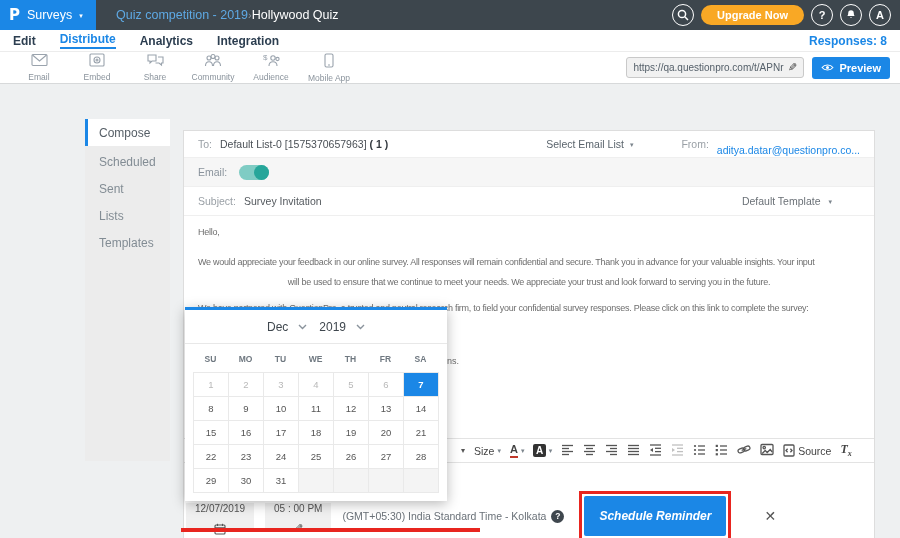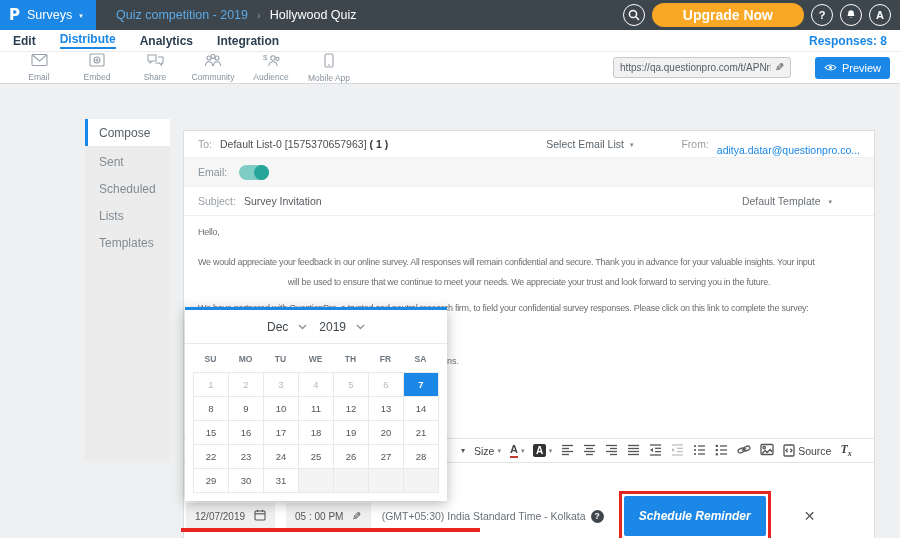--- a/index.html
+++ b/index.html
@@ -8,41 +8,41 @@
     position:relative; width:900px; height:538px; overflow:hidden;
     background:#eef0f1; font-family:"Liberation Sans","DejaVu Sans",sans-serif;
     -webkit-font-smoothing:antialiased;
   }
   
   .topbar { position:absolute; top:0; left:0; right:0; height:30px; background:#3d464d; display:flex; align-items:center; z-index:40; }
   .brand { width:96px; height:30px; background:#1b87e6; display:flex; align-items:center; padding:0 9px; gap:7px; cursor:pointer; }
   .logo { color:#fff; font-weight:bold; font-size:15px; font-family:"DejaVu Sans",sans-serif; }
   .product { color:#fff; font-size:12.5px; }
   .caret { font-size:7px; color:#fff; line-height:1; }
-  .crumbs { display:flex; align-items:center; gap:9px; margin-left:20px; font-size:12.5px; }
+  .crumbs { display:flex; align-items:center; margin-left:20px; font-size:12.5px; }
   .crumb-folder { color:#5ea9e4; cursor:pointer; }
   .crumb-sep { color:#8a949c; font-size:11px; }
   .crumb-survey { color:#fff; }
   .top-actions { margin-left:auto; display:flex; align-items:center; gap:7px; padding-right:9px; }
   .circle-btn { width:22px; height:22px; border:1.5px solid #fff; border-radius:50%; display:flex; align-items:center; justify-content:center; color:#fff; font-size:11px; font-weight:bold; cursor:pointer; flex:none; }
-  .upgrade { background:#f9a825; color:#fff; font-size:14px; font-weight:bold; border-radius:12px; padding:4px 31px; cursor:pointer; }
+  .upgrade { background:#f9a825; color:#fff; font-size:11px; font-weight:bold; border-radius:12px; padding:4px 16px; cursor:pointer; }
   
   .tabrow { position:absolute; top:30px; left:0; right:0; height:22px; background:#fff; display:flex; align-items:center; gap:24px; padding:0 13px; border-bottom:1px solid #ececec; z-index:39; }
   .tab { font-size:12px; font-weight:bold; color:#2c3e50; cursor:pointer; }
   .tab.active { color:#1b87e6; border-bottom:2px solid #1b87e6; padding-bottom:1px; }
   .responses { margin-left:auto; color:#1b87e6; font-size:12px; font-weight:bold; }
   
   .channelbar { position:absolute; top:52px; left:0; right:0; height:32px; background:#fff; border-bottom:1px solid #d7d9da; display:flex; align-items:center; padding:0 10px; z-index:38; }
   .channel { width:58px; display:flex; flex-direction:column; align-items:center; gap:1px; cursor:pointer; }
   .channel svg { stroke:#9aa3ad; fill:none; stroke-width:1.1; }
   .channel .lbl { font-size:8.5px; color:#8a939c; white-space:nowrap; }
   .url-box { margin-left:auto; width:178px; height:21px; background:#f1f1f1; border:1px solid #c9c9c9; border-radius:3px; display:flex; align-items:center; padding:0 6px; gap:4px; }
   .url-text { font-size:10px; color:#55606a; white-space:nowrap; overflow:hidden; flex:1; }
   .pencil { font-size:11px; color:#444; transform:scaleX(-1); cursor:pointer; line-height:1; }
-  .preview-btn { margin-left:24px; background:#1b87e6; color:#fff; height:22px; border-radius:3px; display:flex; align-items:center; gap:5px; padding:0 9px; font-size:11px; font-weight:normal; cursor:pointer; }
+  .preview-btn { margin-left:8px; background:#1b87e6; color:#fff; height:22px; border-radius:3px; display:flex; align-items:center; gap:5px; padding:0 9px; font-size:11px; font-weight:bold; cursor:pointer; }
   
   .content { position:absolute; top:84px; left:0; right:0; bottom:0; background:#eef0f1; }
   .sidebar { position:absolute; left:85px; top:35px; width:85px; font-size:12px; }
   .side-active { height:27px; background:#fff; border-left:3px solid #1b87e6; display:flex; align-items:center; padding-left:11px; color:#555e66; cursor:pointer; }
   .side-rest { background:#ececec; height:315px; padding-top:2px; }
   .side-item { height:27px; display:flex; align-items:center; padding-left:14px; color:#828c94; cursor:pointer; }
   
   .card { position:absolute; left:183px; top:46px; width:692px; height:408px; background:#fff; border:1px solid #ddd; border-bottom:none; }
   .row-to { height:27px; display:flex; align-items:center; padding:0 14px; border-bottom:1px solid #efefef; font-size:10.5px;text-align:right; }
   .lbl-soft { color:#9aa0a6; margin-right:8px; }
@@ -65,21 +65,21 @@
   .ed-toolbar svg { stroke:#555; fill:none; stroke-width:1.3; flex:none; cursor:pointer; }
   .ed-item { display:flex; align-items:center; gap:3px; cursor:pointer; white-space:nowrap; }
   .a-color { font-weight:bold; font-size:11px; border-bottom:2px solid #c0392b; line-height:1.1; }
   .a-bg { font-weight:bold; font-size:10px; background:#333; color:#fff; border-radius:2px; padding:0 2.5px; line-height:1.3; }
   .tx { font-family:"Liberation Serif",serif; font-style:italic; font-size:12px; font-weight:bold; }
   .tx sub { font-size:8px; }
   .icon-dim svg { stroke:#c0c0c0; }
   .icon-dim path { fill:#c0c0c0; }
   
   .foot-row { position:absolute; left:0; right:0; top:370px; height:30px; display:flex; align-items:center; padding-left:2px; gap:11px; }
-  .field { background:#f0f0f0; height:26px; display:flex; align-items:center; gap:9px; padding:0 9px; font-size:10px; color:#555; cursor:pointer; }
+  .field { background:#f0f0f0; height:26px; display:flex; align-items:center; gap:9px; padding:0 9px; font-size:10px; color:#555; cursor:pointer;flex-direction:column; }
   .field svg { stroke:#555; fill:none; stroke-width:1.1; }
   .tz { font-size:10.5px; color:#6a7178; display:flex; align-items:center; gap:5px; }
   .help-dot { width:13px; height:13px; border-radius:50%; background:#3f474e; color:#fff; font-size:8.5px; font-weight:bold; display:inline-flex; align-items:center; justify-content:center; cursor:pointer; }
   .red-box { border:3px solid #e8251f; padding:2px; display:inline-flex; margin-left:4px; }
   .schedule-btn { background:#1b87e6; color:#fff; font-size:12px; font-weight:bold; padding:13px 15px; border-radius:2px; cursor:pointer; white-space:nowrap;font-style:italic; }
   .close-x { font-size:14px; color:#555; margin-left:22px; cursor:pointer; }
   .red-underline { position:absolute; left:181px; top:444px; width:299px; height:3.5px; background:#e8251f; z-index:30; }
   
   .calendar { position:absolute; left:185px; top:223px; width:262px; background:#fff; border-top:3px solid #1b87e6; box-shadow:0 3px 12px rgba(0,0,0,0.28); z-index:20; padding-bottom:8px; }
   .cal-head { height:34px; display:flex; align-items:center; justify-content:center; gap:12px; border-bottom:1px solid #e8e8e8; font-size:12px; color:#3f474e; }
@@ -195,22 +195,22 @@
           </svg></span>
       <span>Preview</span>
     </div>
   </div>
 
   <div class="content">
 
     <aside class="sidebar">
       <div class="side-active">Compose</div>
       <div class="side-rest">
+        <div class="side-item">Scheduled</div>
         <div class="side-item">Sent</div>
-        <div class="side-item">Scheduled</div>
         <div class="side-item">Lists</div>
         <div class="side-item">Templates</div>
       </div>
     </aside>
 
     <main class="card" style="position:absolute;">
       <div class="row-to">
         <span class="lbl-soft">To:</span>
         <span class="to-value">Default List-0 [1575370657963]</span>
         <span class="to-count">( 1 )</span>

